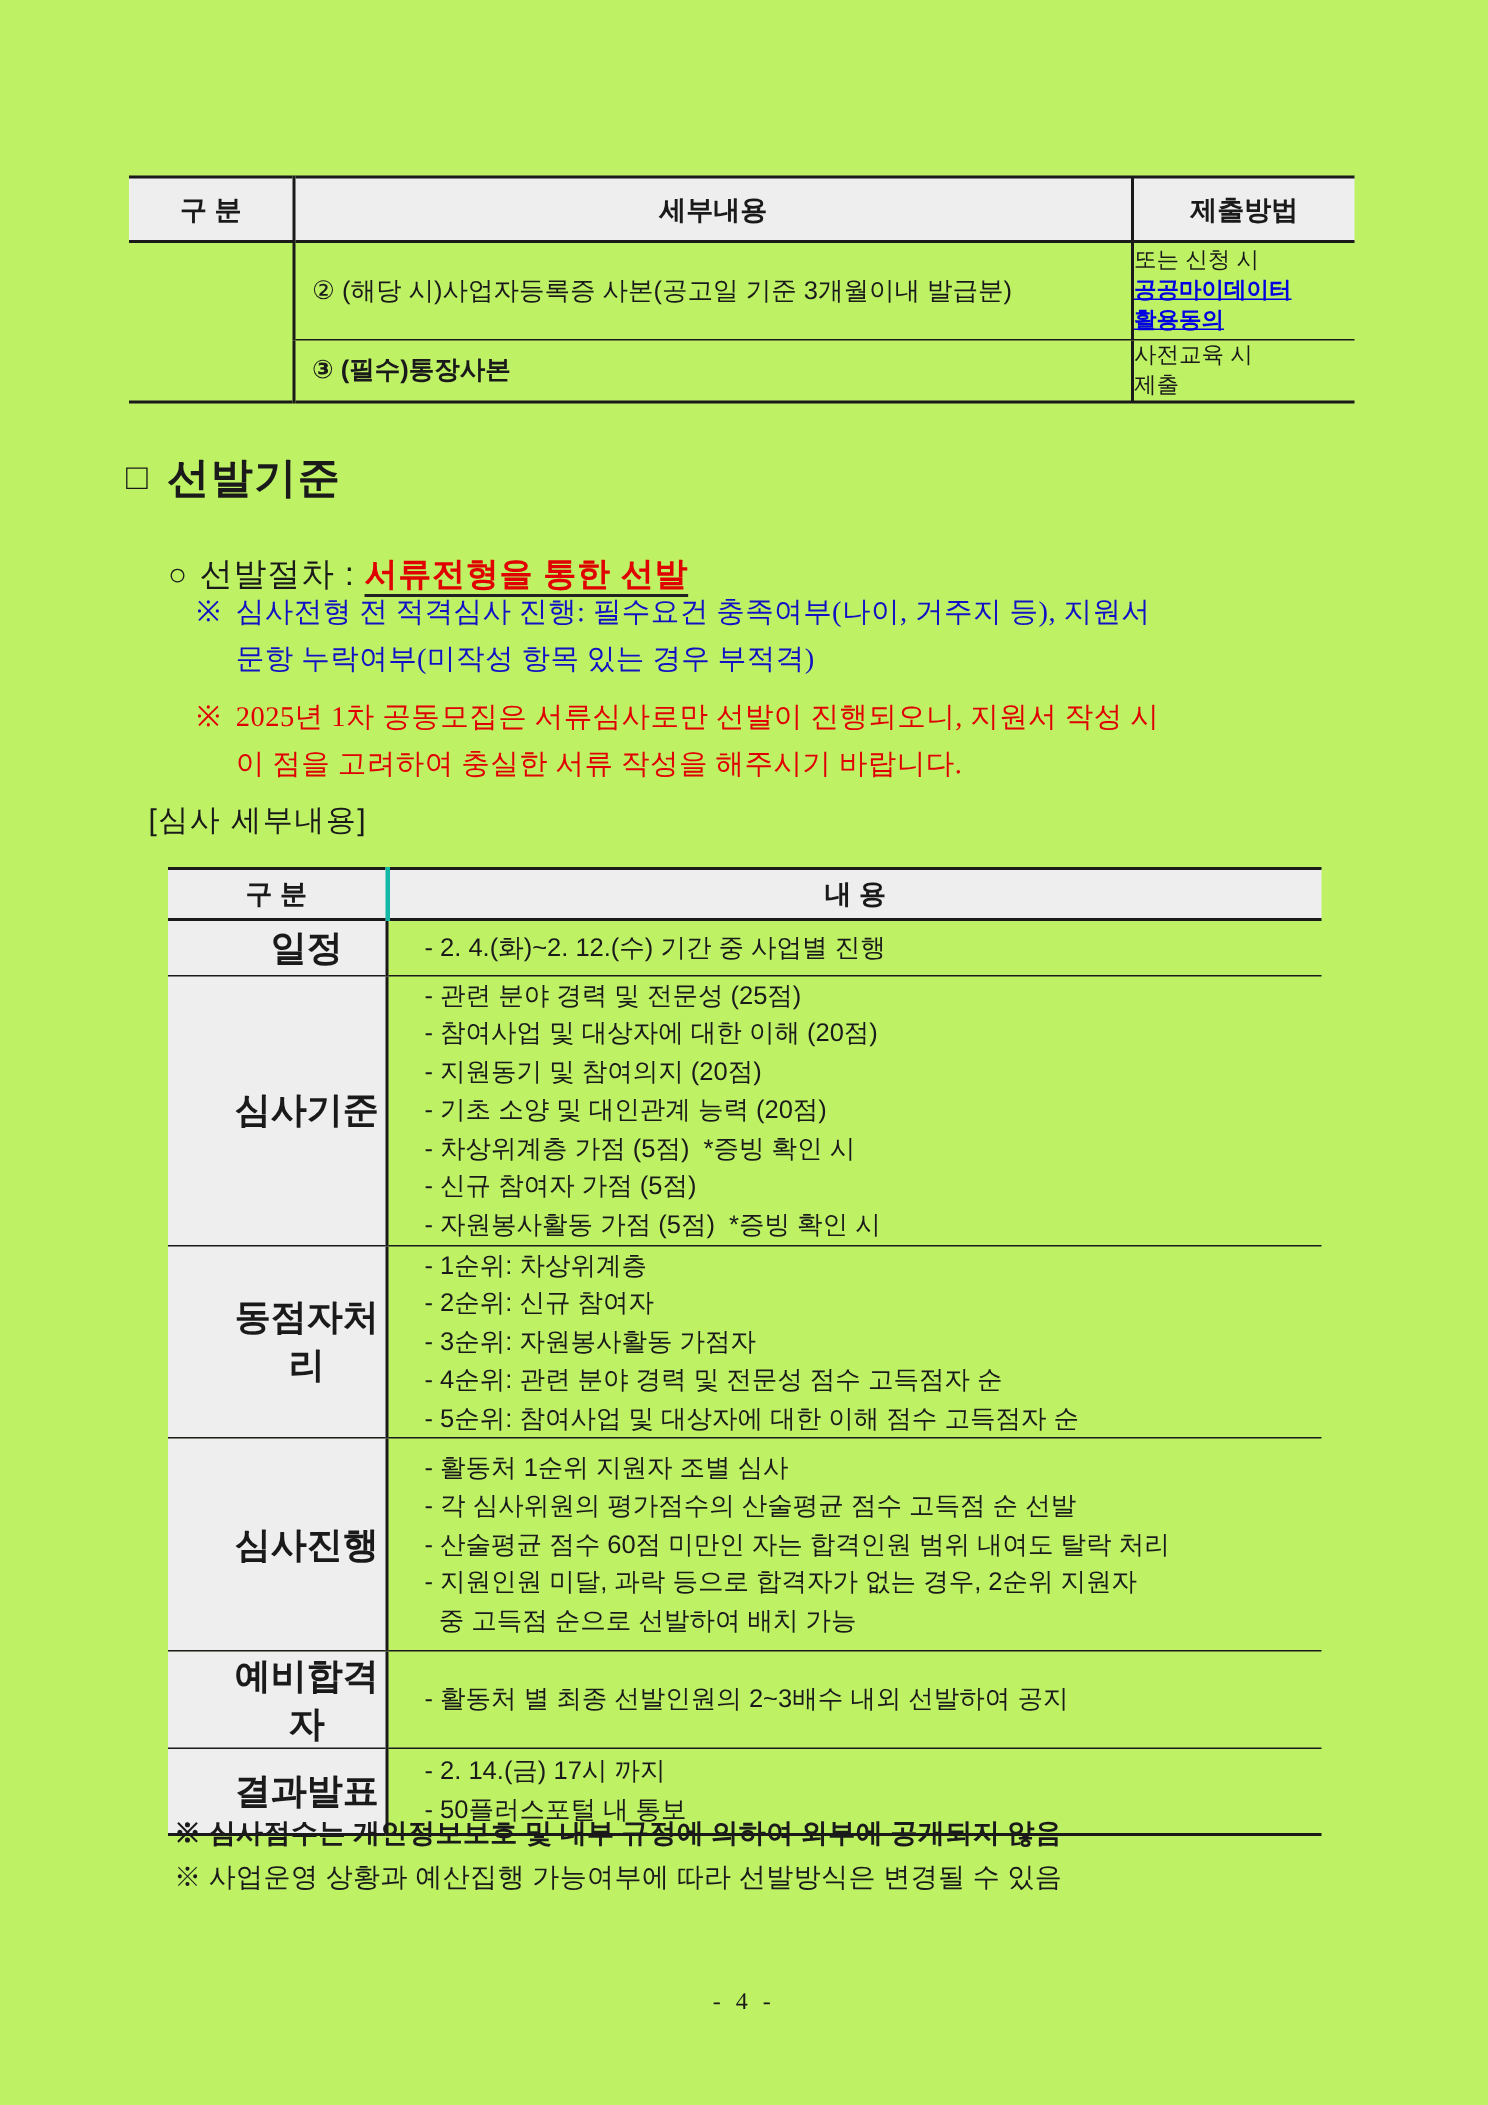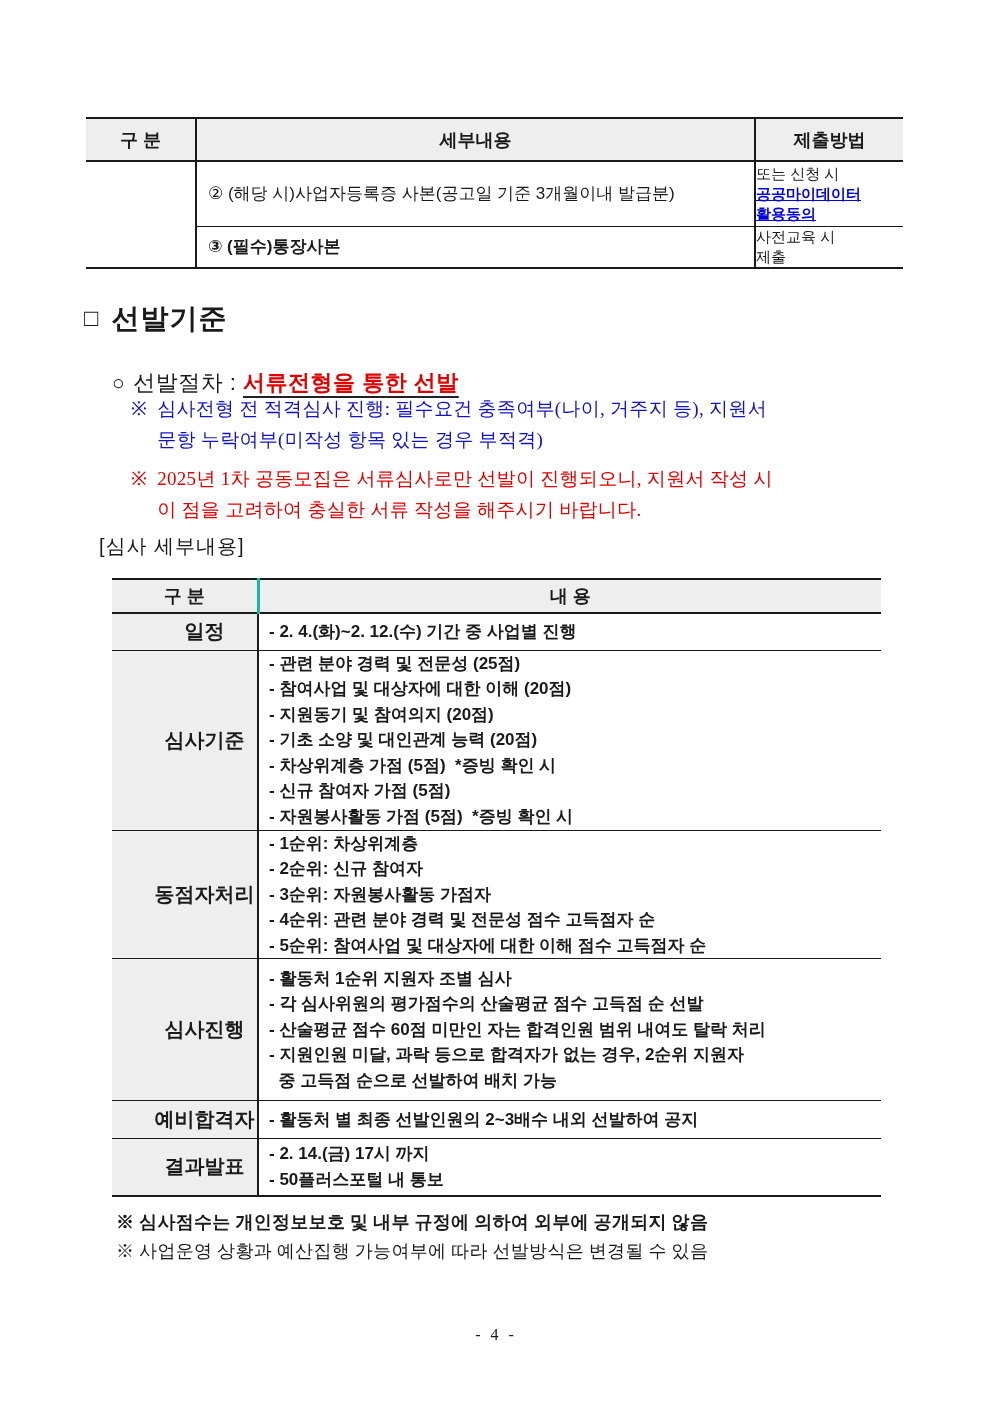--- a/index.html
+++ b/index.html
@@ -1,19 +1,19 @@
 <!DOCTYPE html>
 <html><head>
 <meta charset="utf-8">
 <style>
   * { margin:0; padding:0; box-sizing:border-box; }
   html,body { background:#888; }
   .page {
     position:relative; width:992px; height:1403px; margin:0 auto;
-    background:#ffffff; overflow:hidden;
+    background:#bef264; overflow:hidden;
     font-family:"Liberation Sans","DejaVu Sans",sans-serif; color:#1a1a1a;
   }
 
   
   table { border-collapse:collapse; table-layout:fixed;
           border-top:2px solid #1a1a1a; border-bottom:2px solid #1a1a1a; }
   th, td { vertical-align:middle; }
 
   
   .top-table { position:absolute; left:86px; top:117px; width:817px; }
@@ -50,27 +50,27 @@
   .subhead { position:absolute; left:99px; top:533px; font-size:20px; letter-spacing:1px; }
 
   
   .main-table { position:absolute; left:112px; top:578px; width:769px; }
   .main-table th {
     background:#eeeeee; font-size:18px; font-weight:bold; text-align:center;
     border-bottom:2px solid #1a1a1a;
   }
   .main-table .vline { border-left:3px solid #14b8a6; }
   .main-table td.rowlabel {
-    background:#eeeeee; font-size:20px; font-weight:bold; text-align:center;
+    background:#eeeeee; font-size:24px; font-weight:bold; text-align:center;
     border-bottom:1px solid #1a1a1a;
     padding-left:40px;
   }
   .main-table td.content {
-    font-size:17px; text-align:left; padding-left:10px;
-    border-bottom:1px solid #1a1a1a; border-left:2px solid #1a1a1a;font-weight:bold;
+    font-size:17px; text-align:left; padding-left:24px;
+    border-bottom:1px solid #1a1a1a; border-left:2px solid #1a1a1a;
   }
   .main-table tr:last-child td { border-bottom:none; }
   .main-table .cl { white-space:pre; line-height:25.5px; }
 
   
   .footnotes { position:absolute; left:116px; top:1208px;
                font-family:"Liberation Serif","DejaVu Serif",serif;
                font-size:18px; line-height:29px; letter-spacing:0.3px; }
   .footnotes .fn { white-space:pre; }
   .footnotes .fn.bold { font-weight:bold;text-align:right; }

